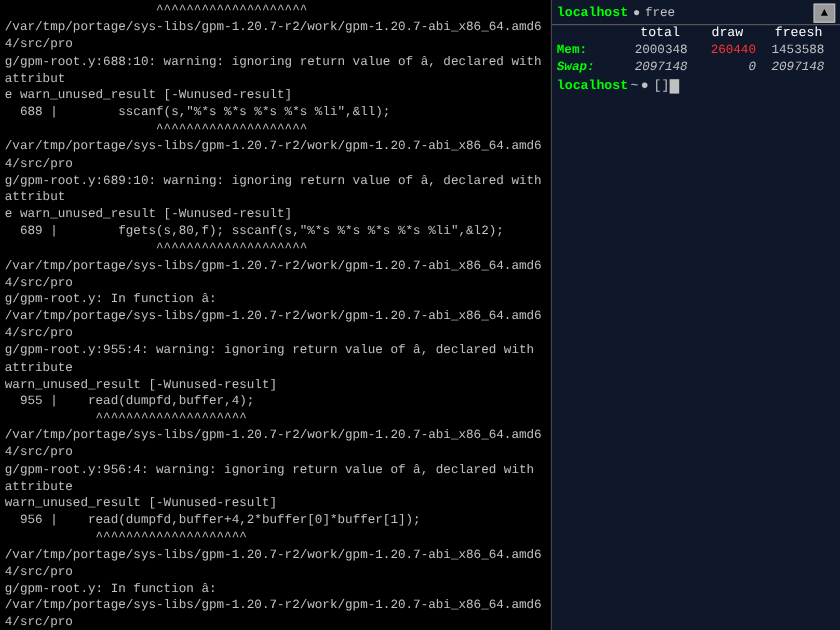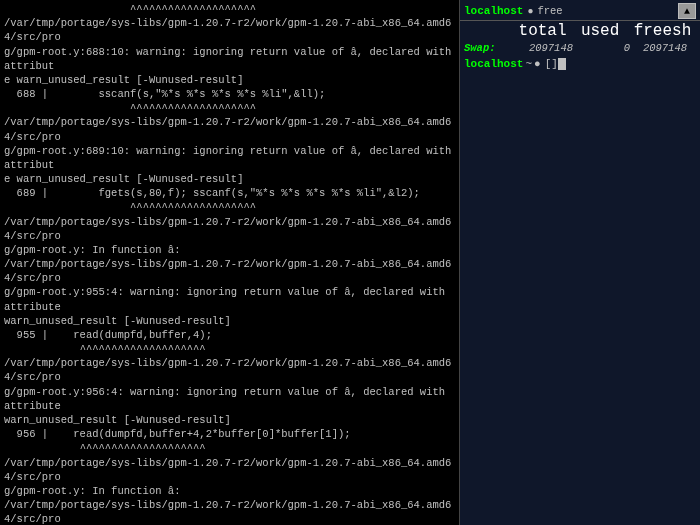--- a/index.html
+++ b/index.html
@@ -73,21 +73,21 @@
     }
 
     .col-free {
       width: 55px;
       text-align: right;
     }
 
     .header-cols {
       display: flex;
       padding: 1px 4px;
-      font-size: 16px;
+      font-size: 11px;
     }
 
     .hc-label { width: 52px; }
     .hc-total { width: 55px; text-align: right; color: #ffffff; }
     .hc-used  { width: 55px; text-align: right; color: #ffffff; }
     .hc-free  { width: 55px; text-align: right; color: #ffffff; }
     .hc-sh    { width: 25px; text-align: left; color: #ffffff; }
 
     .input-line {
       display: flex;
@@ -161,25 +161,31 @@
       <span style="color:#00ff00; font-weight:bold; font-size:11px;">localhost</span>
       <span style="color:#c0c0c0; font-size:10px;">●</span>
       <span style="color:#c0c0c0; font-size:10.5px;">free</span>
     </div>
     <div style="background:#999; border:1px solid #bbb; width:18px; height:16px; display:flex; align-items:center; justify-content:center; cursor:pointer; font-size:10px; color:#000; font-weight:bold;">▲</div>
   </div>
 
   <div class="header-cols">
     <div class="hc-label"></div>
     <div class="hc-total">total</div>
-    <div class="hc-used">used</div>
+    <div class="hc-used">draw</div>
     <div class="hc-free">free</div>
     <div class="hc-sh">sh</div>
   </div>
 
+  <div class="monitor-row mem-row">
+    <div class="col-label" style="color:#00ff00;">Mem:</div>
+    <div class="col-total">2000348</div>
+    <div class="col-used" style="color:#ff3333;">260440</div>
+    <div class="col-free">1453588</div>
+  </div>
 
   <div class="monitor-row swap-row">
     <div class="col-label" style="color:#00ff00;">Swap:</div>
     <div class="col-total">2097148</div>
     <div class="col-used" style="color:#c0c0c0;">0</div>
     <div class="col-free">2097148</div>
   </div>
 
   <div class="input-line">
     <span style="color:#00ff00; font-weight:bold;">localhost</span>

